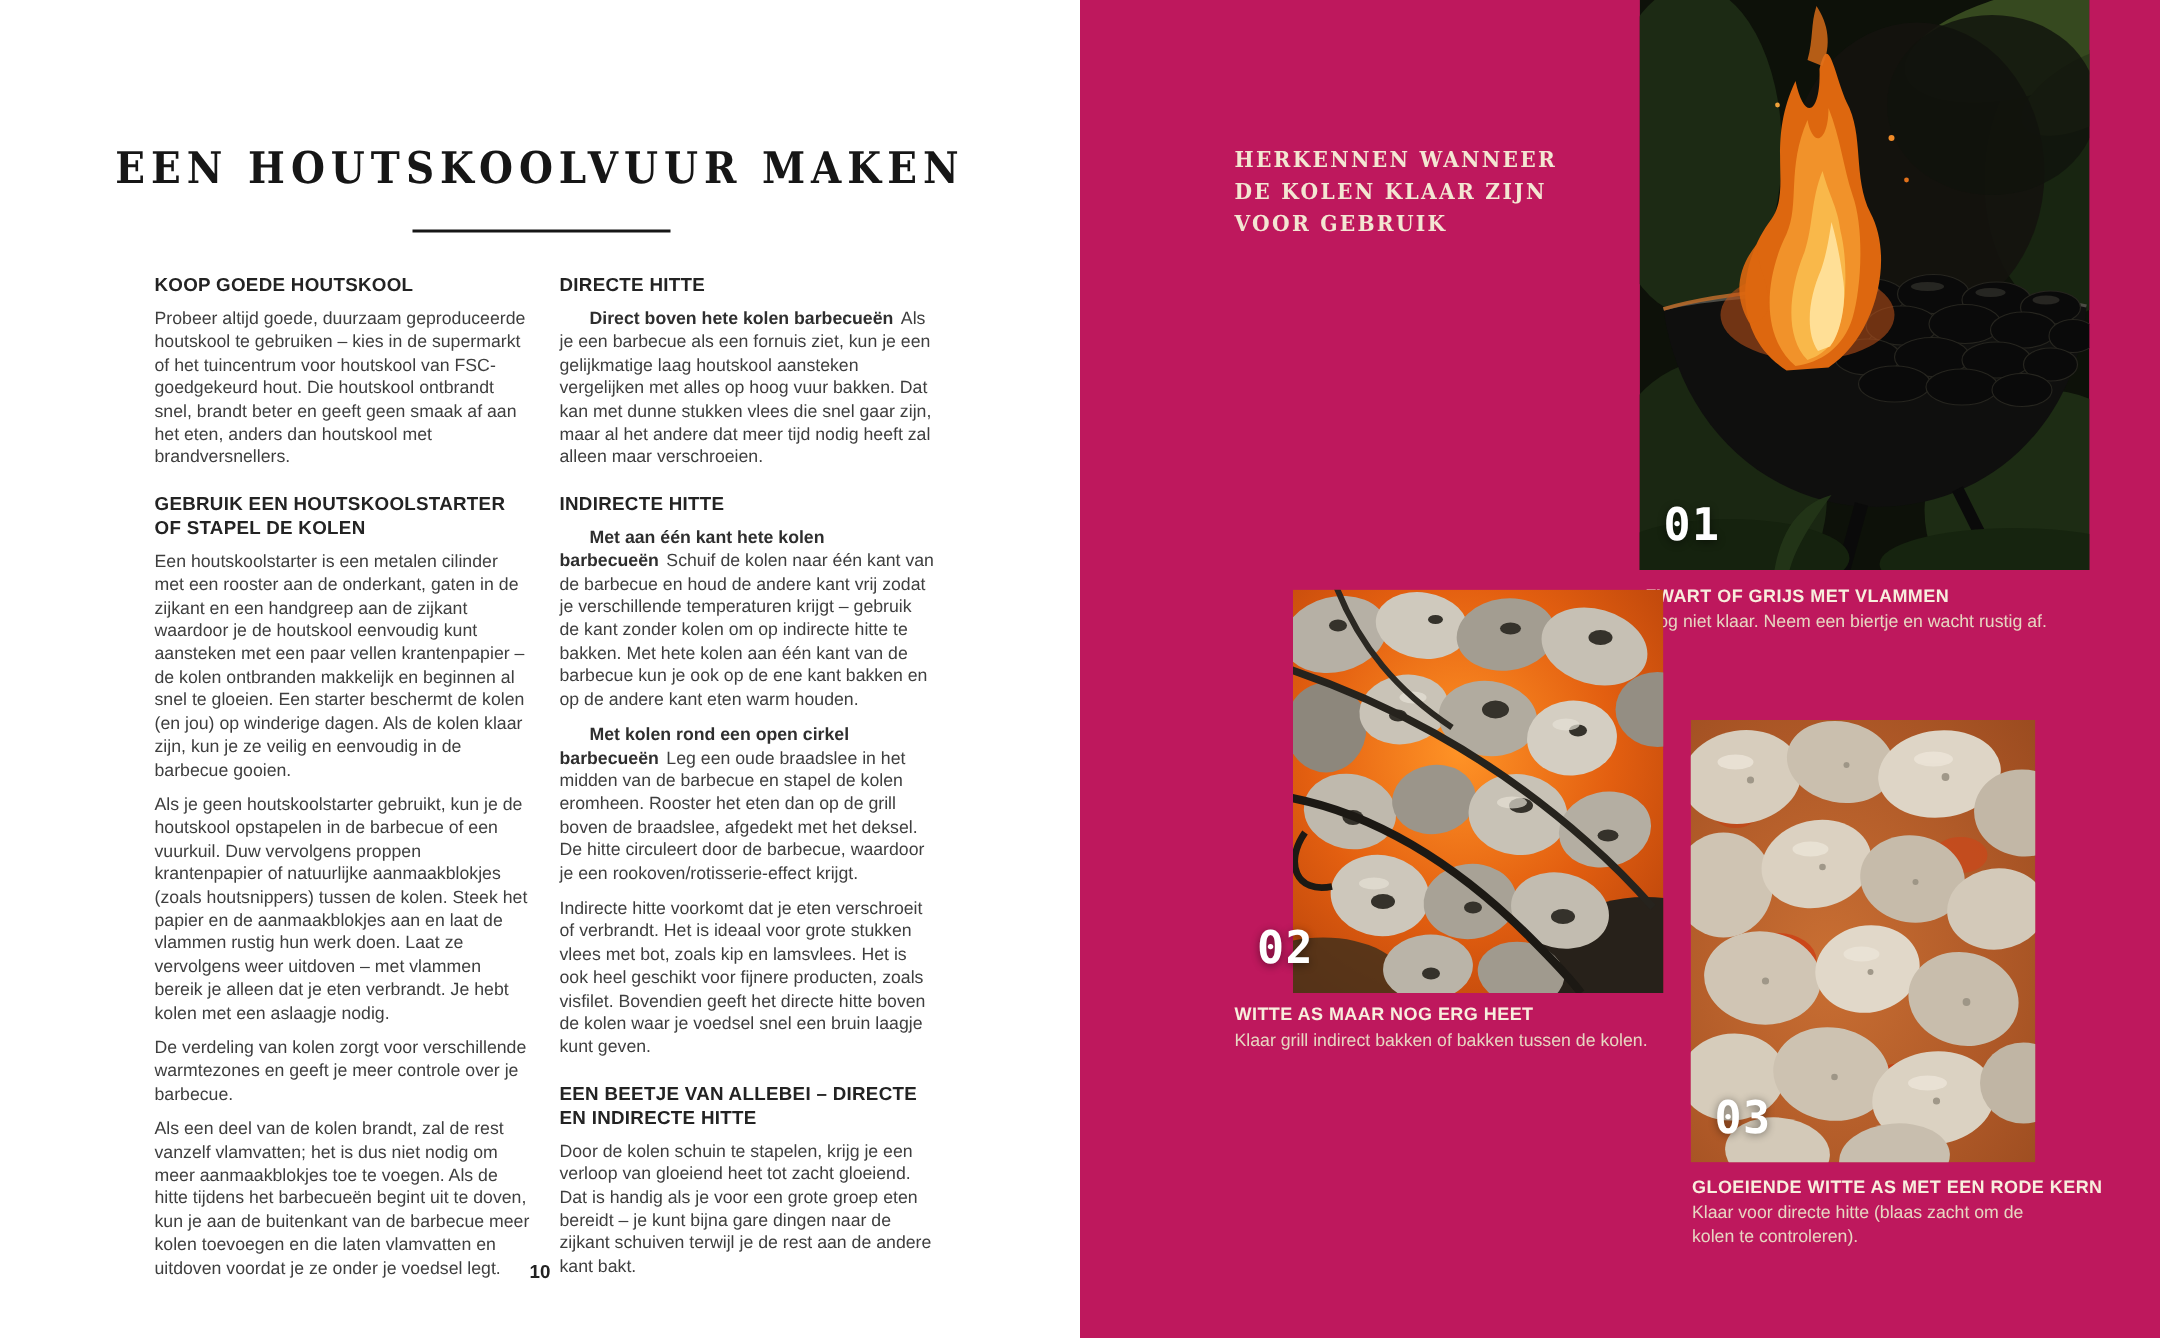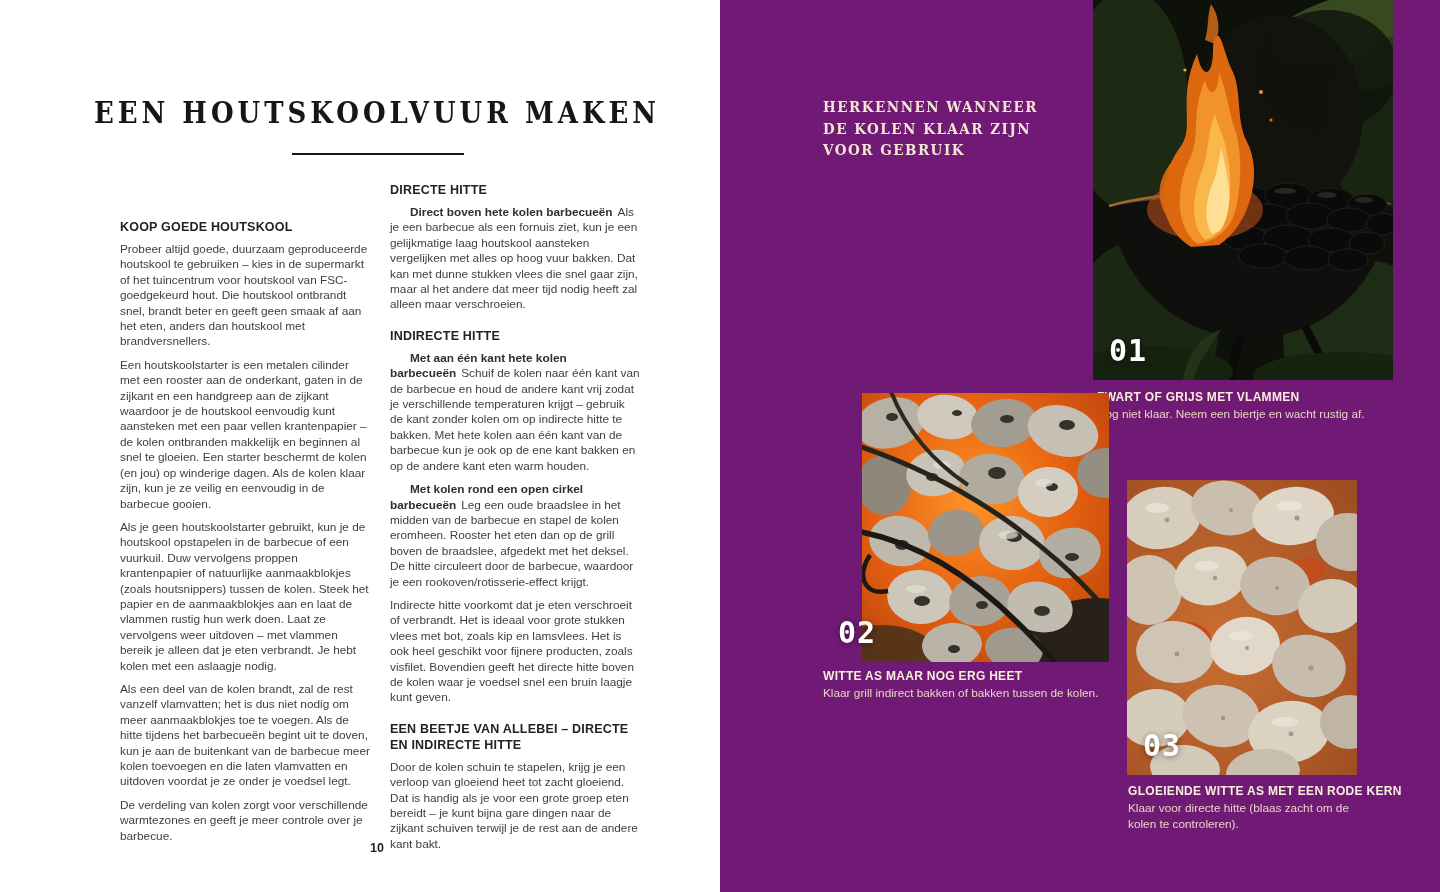--- a/index.html
+++ b/index.html
@@ -1,38 +1,38 @@
 <!DOCTYPE html>
 <html><head>
 <meta charset="utf-8">
 <style>
   html,body{margin:0;padding:0;background:#ffffff;}
   .spread{position:relative;width:1440px;height:892px;overflow:hidden;background:#ffffff;
           font-family:"Liberation Sans",sans-serif;}
 
   
-  .left-page{position:absolute;left:17px;top:0;width:720px;height:780px;background:#ffffff;}
+  .left-page{position:absolute;left:0;top:0;width:720px;height:780px;background:#ffffff;}
   .book-title{position:absolute;left:60px;top:96px;width:600px;text-align:center;
       font-family:"DejaVu Serif",serif;font-weight:700;font-size:26px;letter-spacing:4px;
       color:#161616;transform:scaleY(1.12);transform-origin:center top;white-space:nowrap;}
   .title-rule{position:absolute;left:275px;top:153px;width:172px;height:2px;background:#161616;}
 
   .col{position:absolute;top:182px;width:250px;}
-  .col-1{left:103px;margin-top:37px;}
+  .col-1{left:103px;}
   .col-2{left:373px;}
   .sec-header{font-weight:700;font-size:12.5px;line-height:16px;color:#232323;
       letter-spacing:.2px;margin:15px 0 7px 0;}
   .sec-header.first{margin-top:0;}
   .col p{font-size:11.8px;line-height:15.4px;color:#3e3e3e;margin:0 0 8px 0;}
   .lead{font-weight:700;color:#2e2e2e;margin-right:5px;margin-left:20px;}
   .page-num{position:absolute;left:330px;top:841px;width:60px;text-align:center;
       font-weight:700;font-size:12.5px;color:#222;}
 
   
-  .right-page{position:absolute;left:720px;top:0;width:720px;height:892px;background:#701a75;}
+  .right-page{position:absolute;left:720px;top:0;width:720px;height:892px;background:#be185d;}
   .r-heading{position:absolute;left:103px;top:96px;width:245px;
       font-family:"DejaVu Serif",serif;font-weight:700;font-size:13.5px;line-height:20px;
       letter-spacing:1.5px;color:#f3e6d2;transform:scaleY(1.08);transform-origin:left top;}
   .r-intro{position:absolute;left:103px;top:163px;width:252px;
       font-size:11.8px;line-height:15.2px;color:#eedec9;}
 
   .photo{position:absolute;overflow:hidden;}
   .photo svg{display:block;width:100%;height:100%;}
   .photo-1{left:373px;top:0;width:300px;height:380px;}
   .photo-2{left:102px;top:393px;width:247px;height:269px;padding-left:40px;}
@@ -56,24 +56,25 @@
 <div class="spread">
 
   <div class="left-page">
     <div class="book-title">EEN HOUTSKOOLVUUR MAKEN</div>
     <div class="title-rule"></div>
 
     <div class="col col-1">
       <div class="sec-header first">KOOP GOEDE HOUTSKOOL</div>
       <p><span>Probeer altijd goede, duurzaam geproduceerde houtskool te gebruiken – kies in de supermarkt of het tuincentrum voor houtskool van FSC-goedgekeurd hout. Die houtskool ontbrandt snel, brandt beter en geeft geen smaak af aan het eten, anders dan houtskool met brandversnellers.</span></p>
 
+      <div class="sec-header">GEBRUIK EEN HOUTSKOOLSTARTER OF STAPEL DE KOLEN</div>
       <p><span>Een houtskoolstarter is een metalen cilinder met een rooster aan de onderkant, gaten in de zijkant en een handgreep aan de zijkant waardoor je de houtskool eenvoudig kunt aansteken met een paar vellen krantenpapier – de kolen ontbranden makkelijk en beginnen al snel te gloeien. Een starter beschermt de kolen (en jou) op winderige dagen. Als de kolen klaar zijn, kun je ze veilig en eenvoudig in de barbecue gooien.</span></p>
       <p><span>Als je geen houtskoolstarter gebruikt, kun je de houtskool opstapelen in de barbecue of een vuurkuil. Duw vervolgens proppen krantenpapier of natuurlijke aanmaakblokjes (zoals houtsnippers) tussen de kolen. Steek het papier en de aanmaakblokjes aan en laat de vlammen rustig hun werk doen. Laat ze vervolgens weer uitdoven – met vlammen bereik je alleen dat je eten verbrandt. Je hebt kolen met een aslaagje nodig.</span></p>
+      <p><span>De verdeling van kolen zorgt voor verschillende warmtezones en geeft je meer controle over je barbecue.</span></p>
       <p><span>Als een deel van de kolen brandt, zal de rest vanzelf vlamvatten; het is dus niet nodig om meer aanmaakblokjes toe te voegen. Als de hitte tijdens het barbecueën begint uit te doven, kun je aan de buitenkant van de barbecue meer kolen toevoegen en die laten vlamvatten en uitdoven voordat je ze onder je voedsel legt.</span></p>
-      <p><span>De verdeling van kolen zorgt voor verschillende warmtezones en geeft je meer controle over je barbecue.</span></p>
     </div>
 
     <div class="col col-2">
       <div class="sec-header first">DIRECTE HITTE</div>
       <p><b class="lead">Direct boven hete kolen barbecueën</b><span>Als je een barbecue als een fornuis ziet, kun je een gelijkmatige laag houtskool aansteken vergelijken met alles op hoog vuur bakken. Dat kan met dunne stukken vlees die snel gaar zijn, maar al het andere dat meer tijd nodig heeft zal alleen maar verschroeien.</span></p>
 
       <div class="sec-header">INDIRECTE HITTE</div>
       <p><b class="lead">Met aan één kant hete kolen barbecueën</b><span>Schuif de kolen naar één kant van de barbecue en houd de andere kant vrij zodat je verschillende temperaturen krijgt – gebruik de kant zonder kolen om op indirecte hitte te bakken. Met hete kolen aan één kant van de barbecue kun je ook op de ene kant bakken en op de andere kant eten warm houden.</span></p>
       <p><b class="lead">Met kolen rond een open cirkel barbecueën</b><span>Leg een oude braadslee in het midden van de barbecue en stapel de kolen eromheen. Rooster het eten dan op de grill boven de braadslee, afgedekt met het deksel. De hitte circuleert door de barbecue, waardoor je een rookoven/rotisserie-effect krijgt.</span></p>
       <p><span>Indirecte hitte voorkomt dat je eten verschroeit of verbrandt. Het is ideaal voor grote stukken vlees met bot, zoals kip en lamsvlees. Het is ook heel geschikt voor fijnere producten, zoals visfilet. Bovendien geeft het directe hitte boven de kolen waar je voedsel snel een bruin laagje kunt geven.</span></p>

